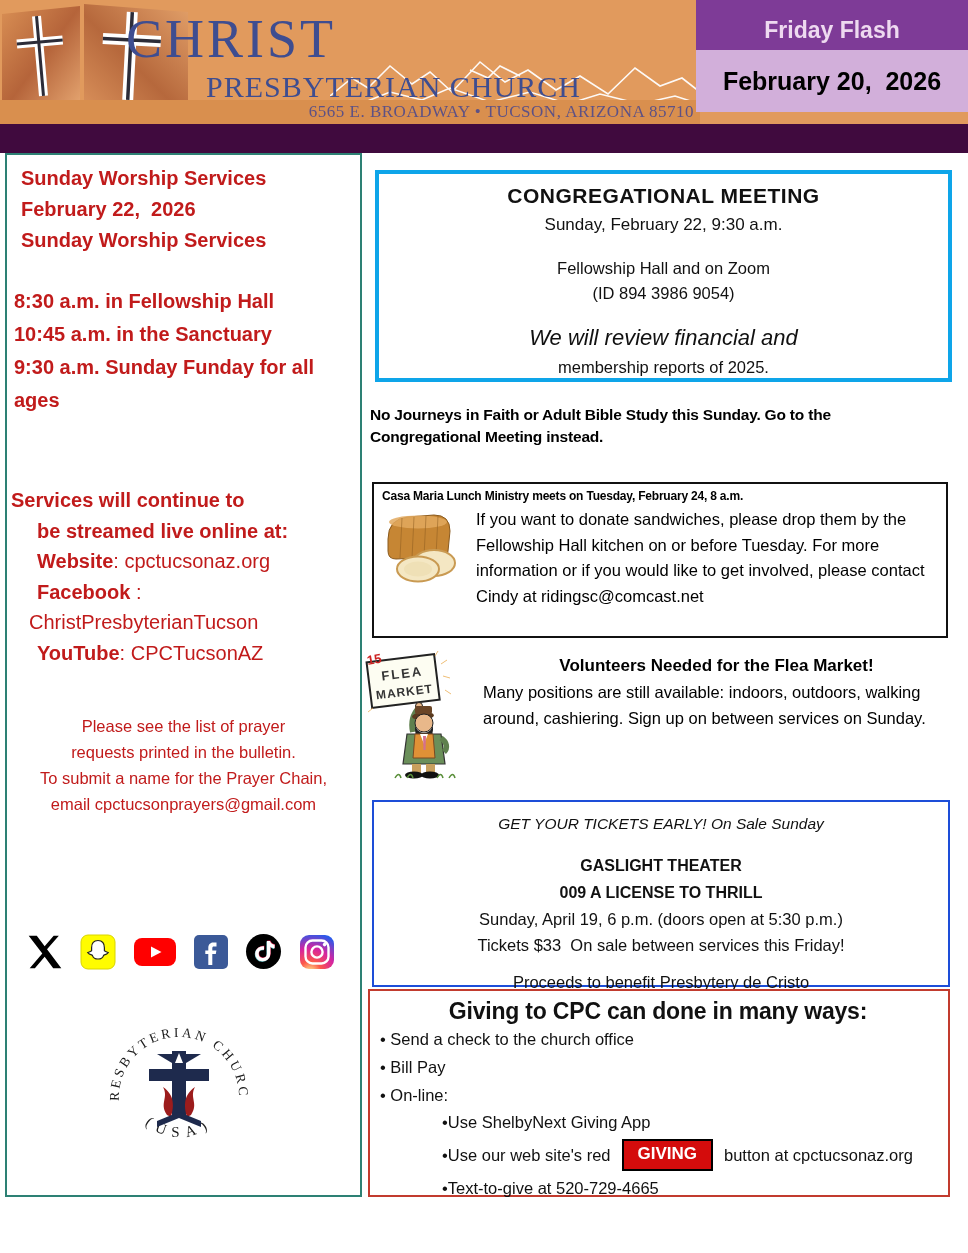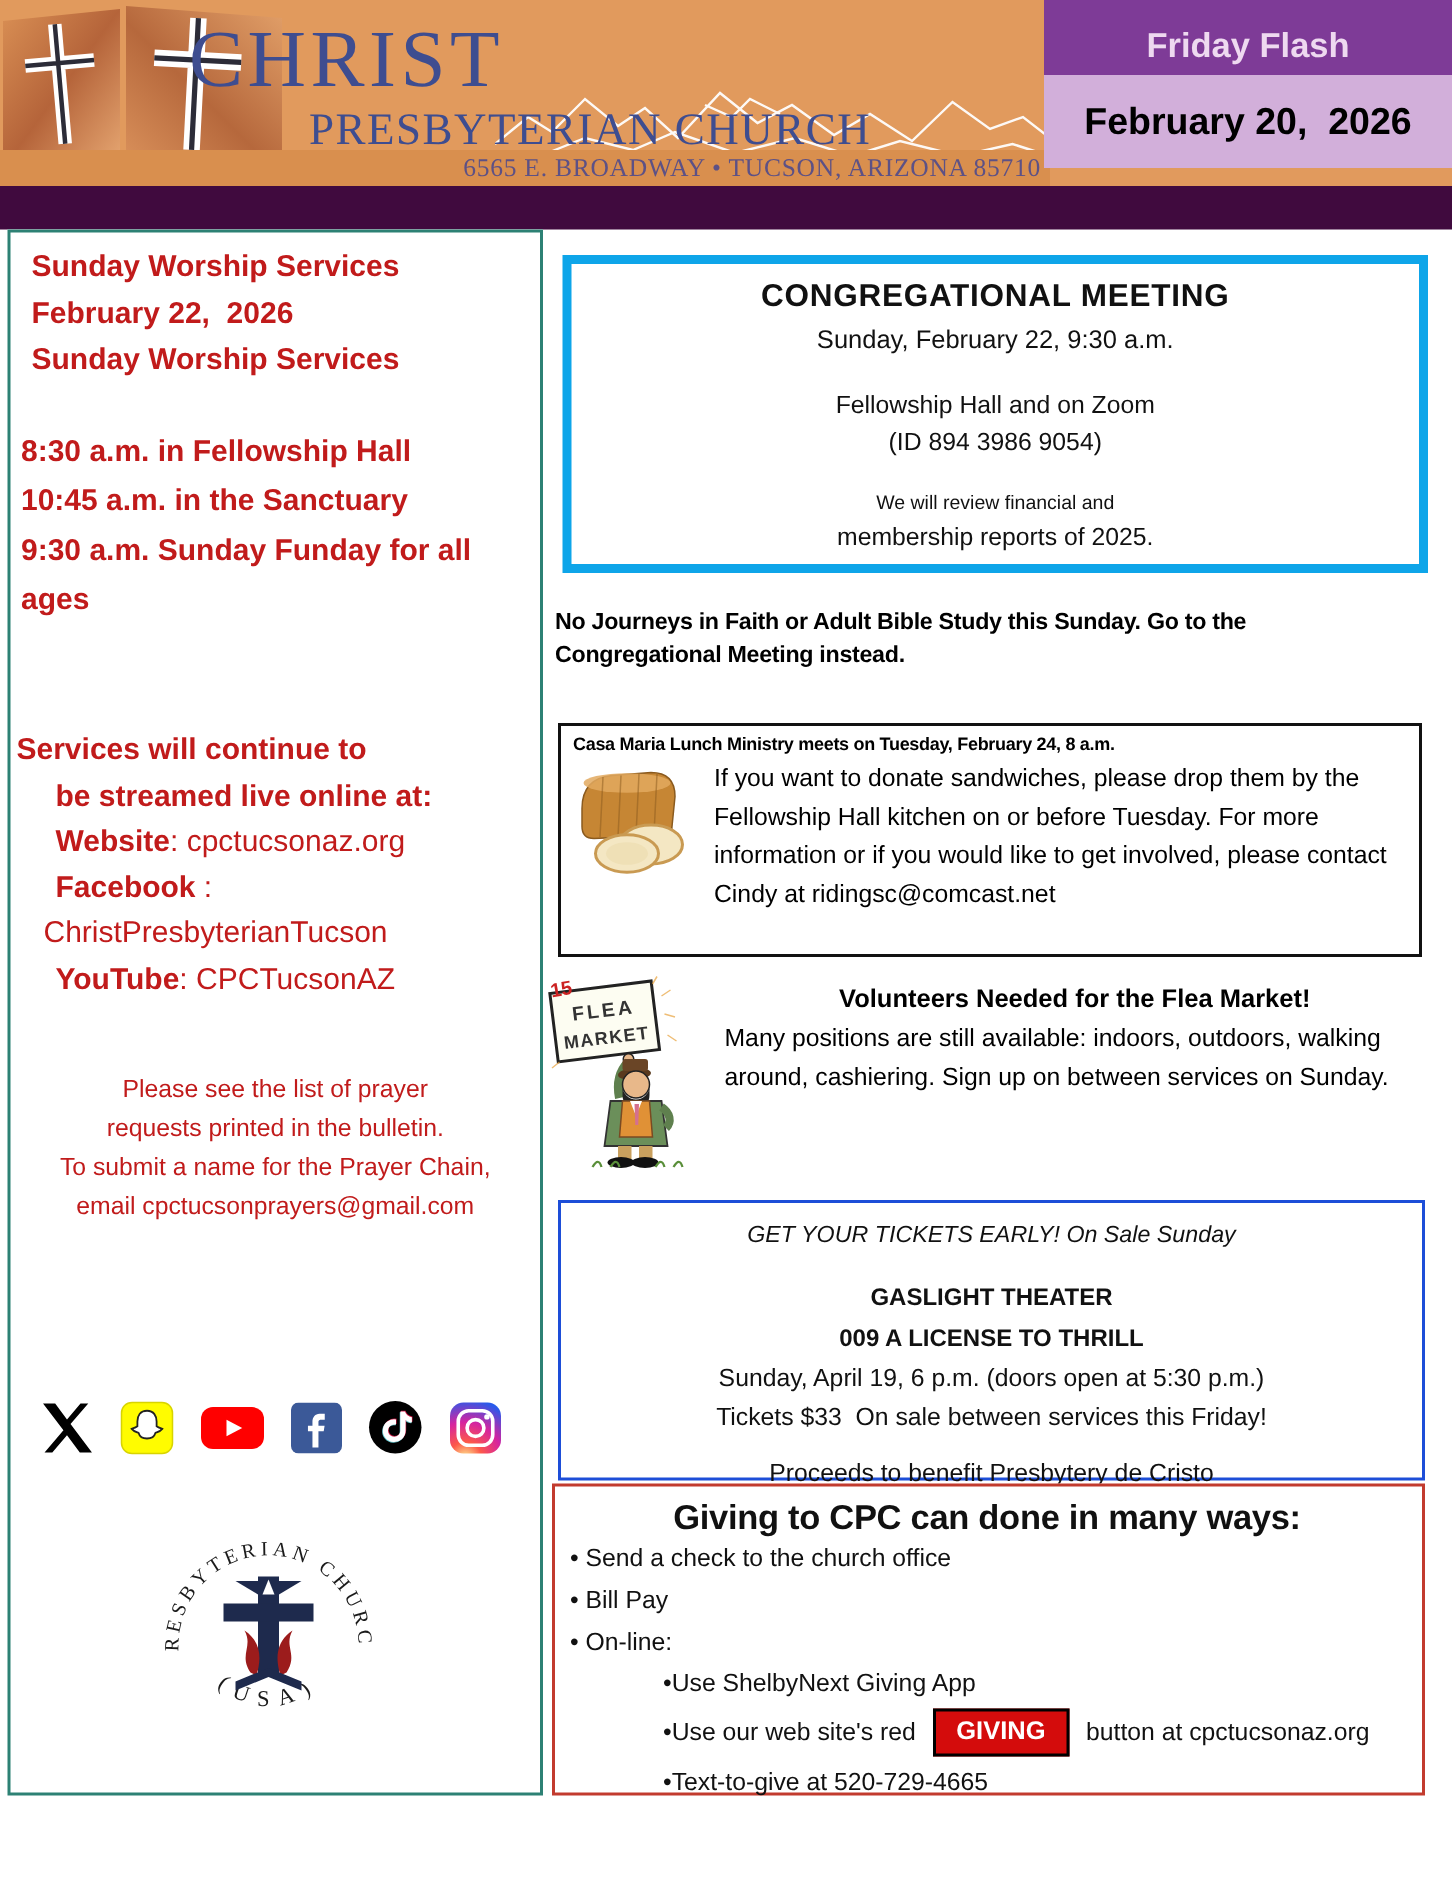--- a/index.html
+++ b/index.html
@@ -38,26 +38,26 @@
   .stream .ind2 { padding-left:18px; }
   .stream .val { font-weight:normal; }
   .prayer { position:absolute; left:0; top:558px; width:100%; text-align:center;
             font-size:16.5px; line-height:26px; color:#c11b1b; }
   .social { position:absolute; left:20px; top:778px; display:flex; align-items:center; gap:17px; }
   .social .ic { display:flex; align-items:center; justify-content:center; cursor:pointer; }
   .sealwrap { position:absolute; left:92px; top:858px; }
 
   
   .congbox { position:absolute; left:375px; top:170px; width:577px; height:212px;
-             border:6px solid #0ea5e9; background:#fff; text-align:center; color:#111; }
+             border:4px solid #0ea5e9; background:#fff; text-align:center; color:#111; }
   .congbox .t  { font-size:21px; font-weight:bold; margin-top:10px; letter-spacing:.5px; }
   .congbox .s1 { font-size:17px;   margin-top:7px; }
   .congbox .s2 { font-size:16.5px; margin-top:24px; }
   .congbox .s3 { font-size:16.5px; margin-top:6px; }
-  .congbox .s4 { font-size:13px; margin-top:22px; }
+  .congbox .s4 { font-size:22px; margin-top:22px;font-style:italic; }
   .congbox .s5 { font-size:16.5px; margin-top:7px; }
 
   .nojourneys { position:absolute; left:370px; top:404px; width:530px; font-weight:bold;
                 font-size:15.5px; line-height:22px; color:#000; letter-spacing:-.2px; }
 
   .casabox { position:absolute; left:372px; top:482px; width:576px; height:156px;
              border:2px solid #111; background:#fff; padding:5px 10px 0 8px; }
   .casabox .h { font-weight:bold; font-size:12px; letter-spacing:-.2px; }
   .casabox .bread { float:left; margin:4px 14px 2px 0; }
   .casabox .b { font-size:16.5px; line-height:25.5px; margin-top:4px; }

